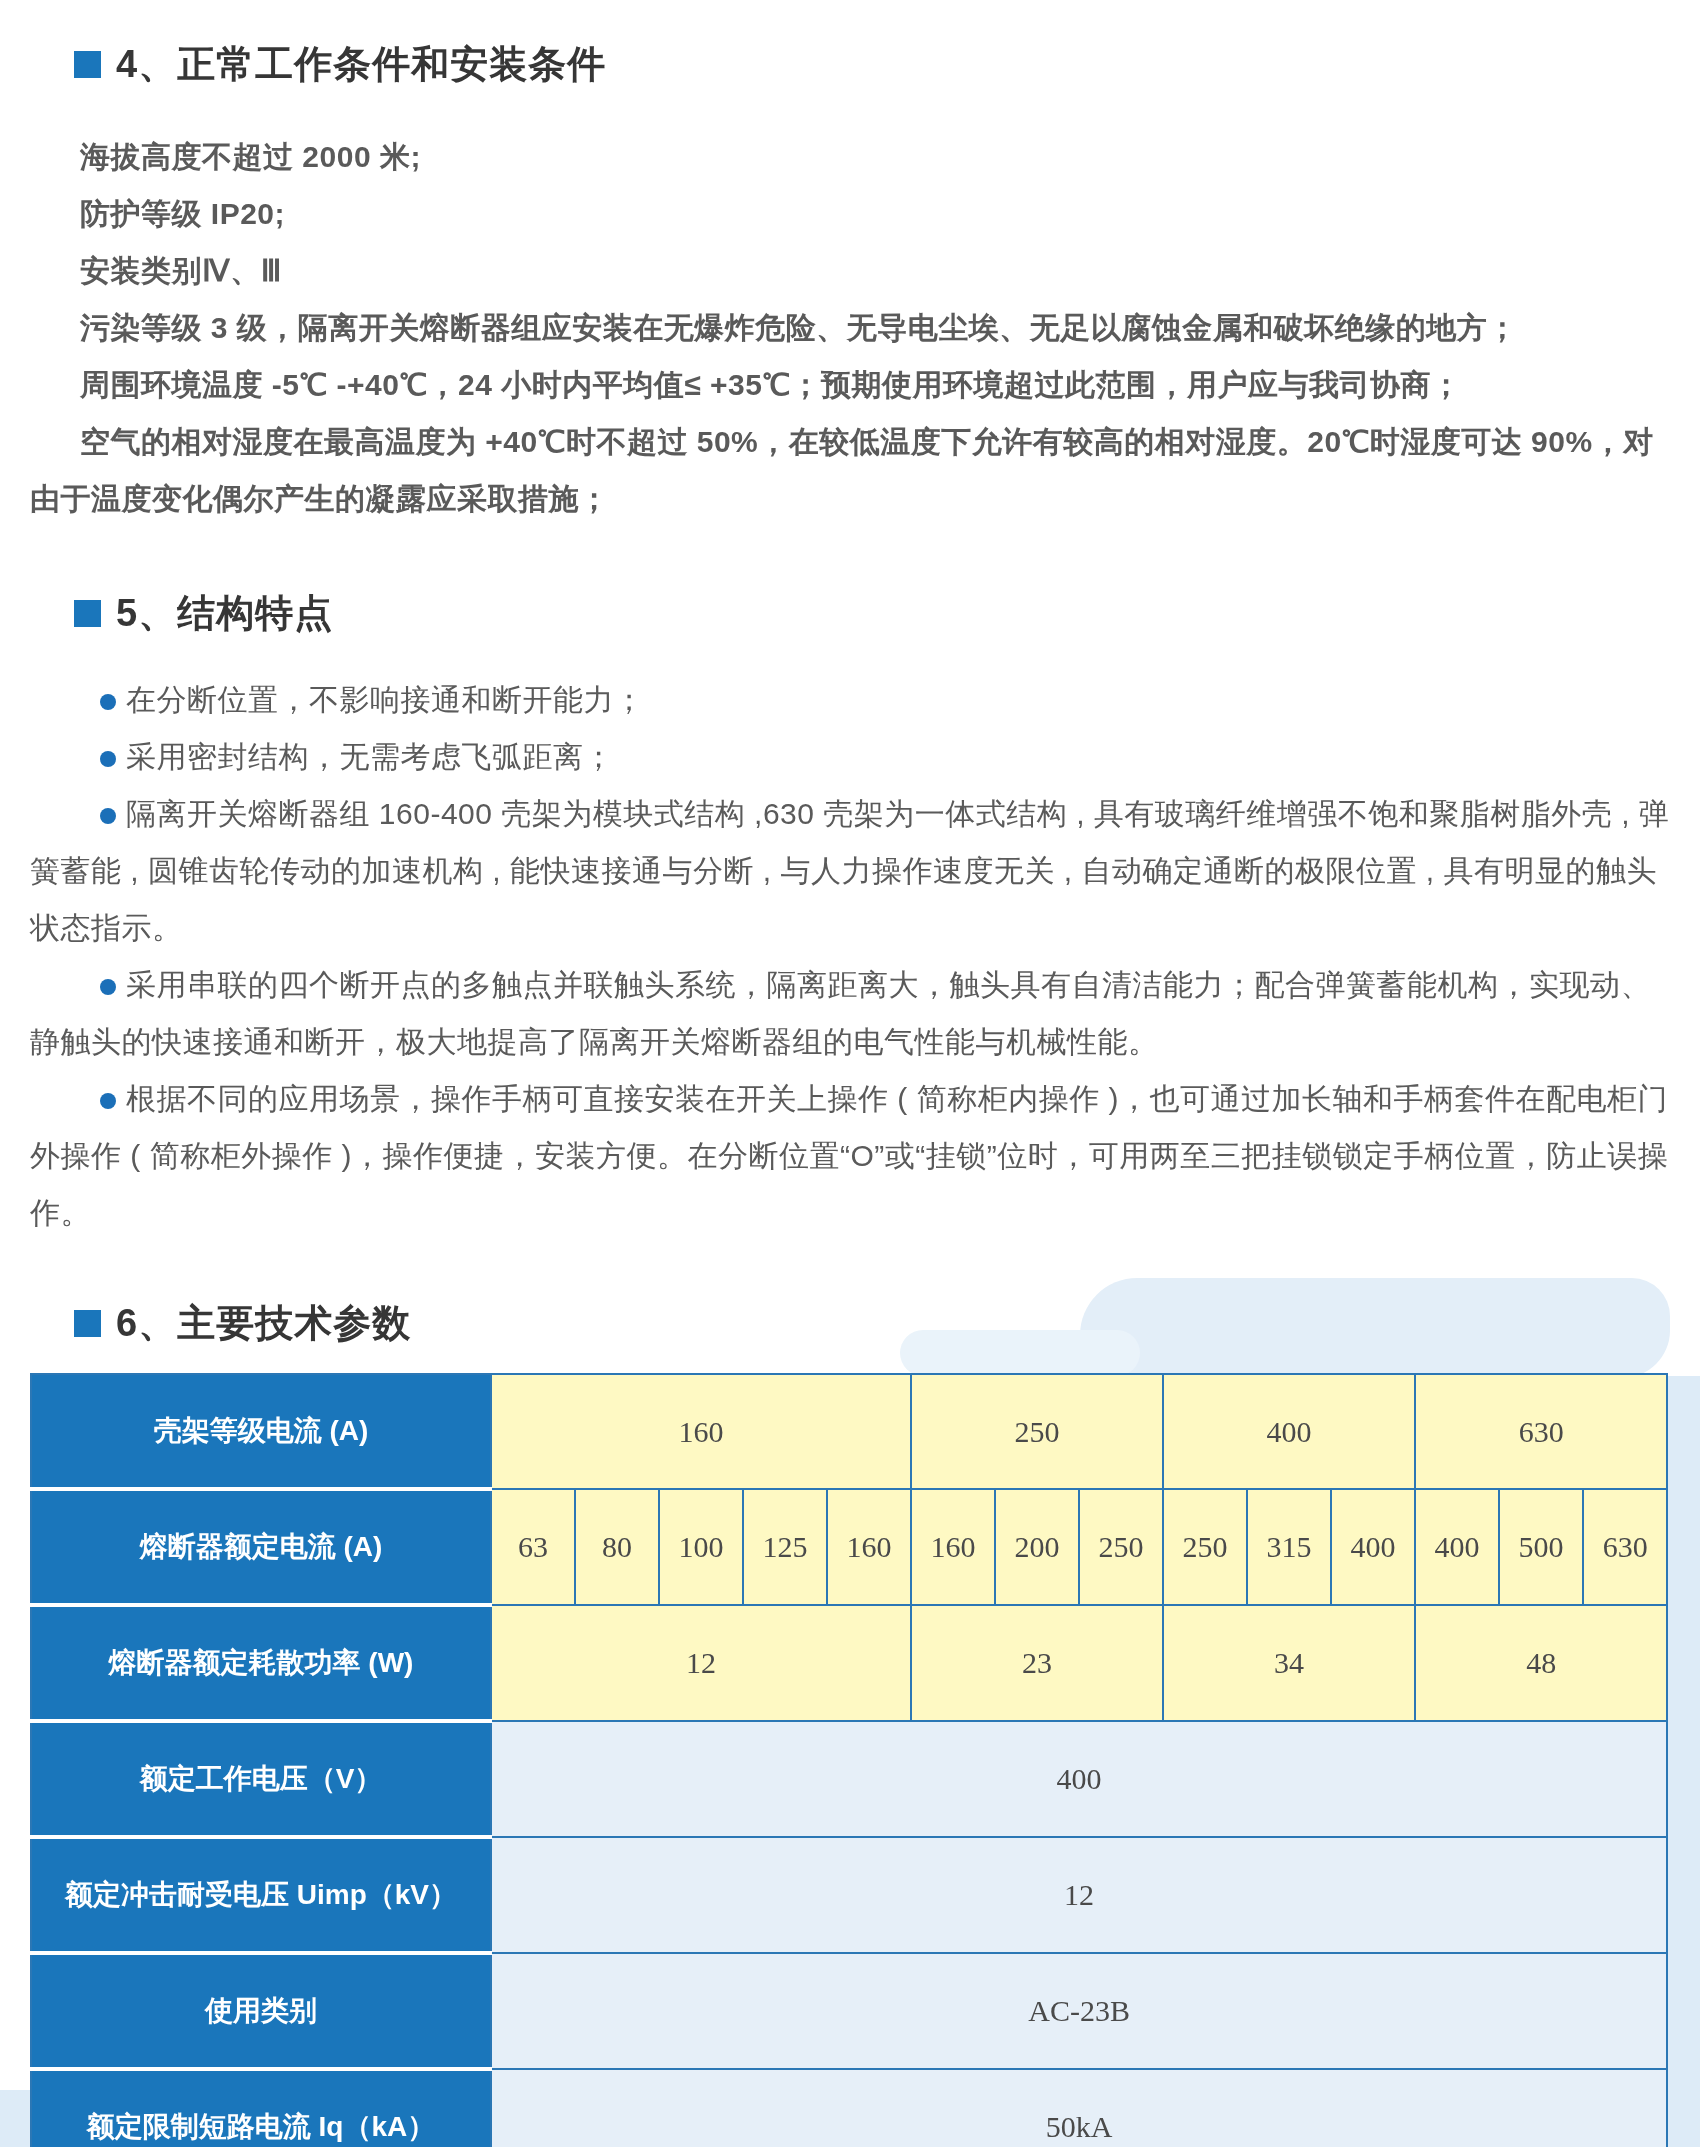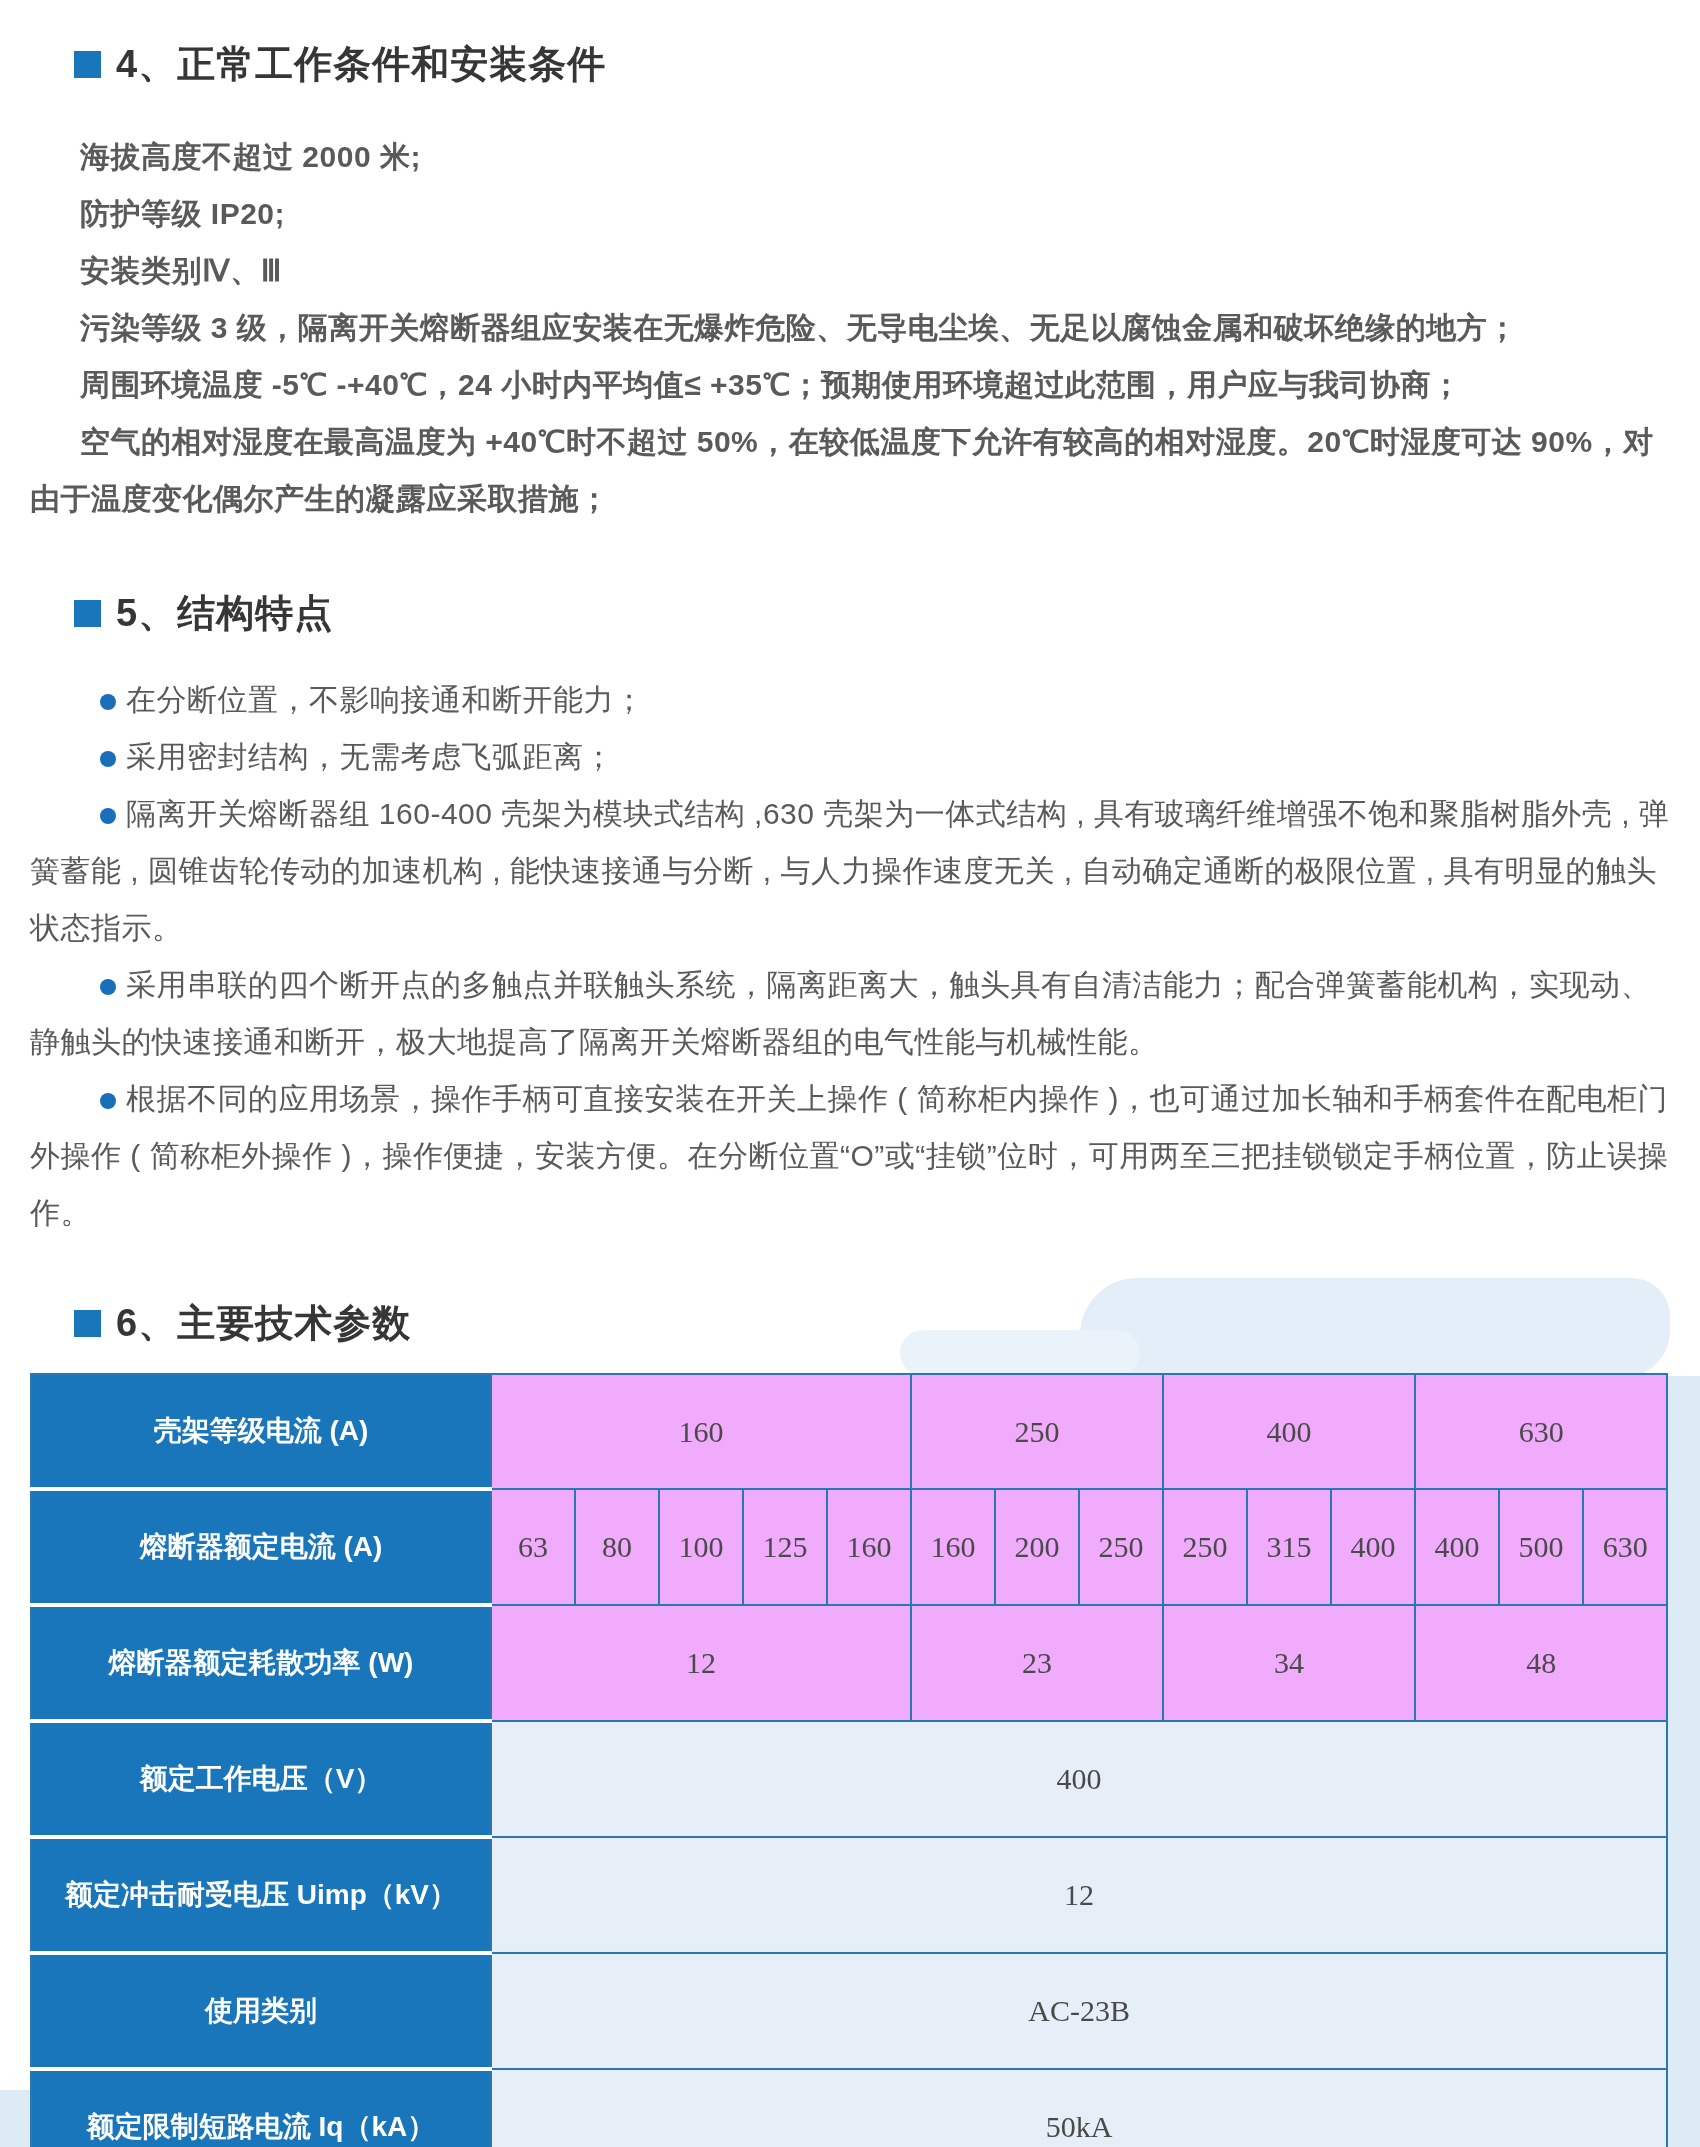--- a/index.html
+++ b/index.html
@@ -65,21 +65,21 @@
     text-align:center;height:80px;padding:16px 6px;
     border-bottom:4px solid #ffffff;
   }
   table.tech tr:last-child th.rlabel{border-bottom:none;}
   table.tech td.cell{
     border:2px solid #2b77b5;
     height:80px;padding:0;
     text-align:center;vertical-align:middle;
     font-family:"Liberation Serif", serif;
     font-size:30px;color:#4a4a4a;
-    background:#f0abfc;
+    background:#fef9c3;
   }
   table.tech tr.tint td.cell{background:#e6eff8;}
 </style>
 </head>
 <body>
 
 <div class="wm" id="wm-top-right"></div>
 <div class="wm" id="wm-top-right2"></div>
 <div class="wm" id="wm-right-strip"></div>
 <div class="wm" id="wm-band">

